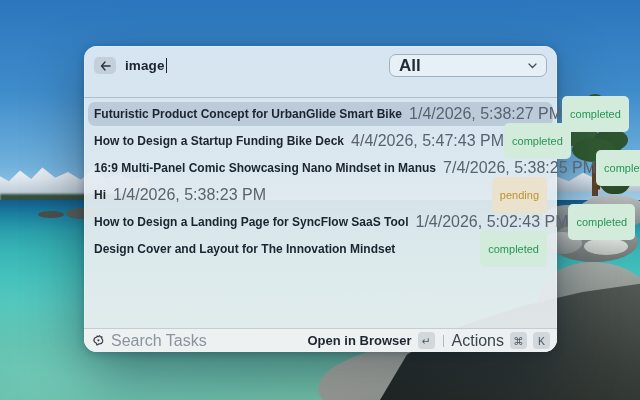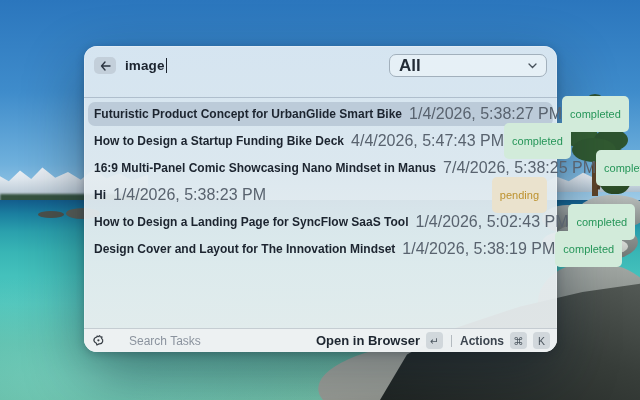--- a/index.html
+++ b/index.html
@@ -68,27 +68,27 @@
   .row-time { font-size:16px; color:#59636f; margin-left:7px; white-space:nowrap; }
   .badge { margin-left:auto; font-size:11px; font-weight:400; padding:12px 8px; border-radius:5px; white-space:nowrap; }
   .badge.completed { background:#d2ebda; color:#259558; }
   .badge.pending { background:#eae2cd; color:#bd922f; }
 
   .spacer { flex:1 1 auto; }
   .footer { flex:0 0 auto; height:24px; margin-bottom:0; border-top:1px solid rgba(95,110,125,.28);
     background:rgba(238,242,243,.85); border-radius:0 0 13px 13px;
     display:flex; align-items:center; padding:0 7px; }
   .app-icon { width:14px; height:14px; display:flex; align-items:center; justify-content:center; }
-  .footer-hint { font-size:12px; color:#8b939e; margin-left:24px; }
+  .footer-hint { font-size:16px; color:#8b939e; margin-left:6px; }
   .footer-right { margin-left:auto; display:flex; align-items:center; }
   .action-label { font-size:13px; font-weight:700; color:#1e2630; }
   .keycap { min-width:17px; height:17px; border-radius:4px; background:rgba(145,158,170,.3); color:#4c565f;
     font-size:10.5px; display:flex; align-items:center; justify-content:center; padding:0 3px; margin-left:6px; }
   .vdiv { width:1px; height:12px; background:rgba(110,120,130,.45); margin:0 8px; }
-  .actions-label { font-size:12px; color:#3c454f;font-weight:bold; }
+  .actions-label { font-size:16px; color:#3c454f; }
 </style>
 </head>
 <body>
 
 <div class="stage">
 
   <div class="scene">
     <div class="sky"></div>
     <div class="mtn mtn-left"></div>
     <div class="mtn mtn-right"></div>
@@ -162,21 +162,20 @@
         <span class="row-time">1/4/2026, 5:38:23 PM</span>
         <span class="badge pending">pending</span>
       </div>
       <div class="row">
         <span class="row-title">How to Design a Landing Page for SyncFlow SaaS Tool</span>
         <span class="row-time">1/4/2026, 5:02:43 PM</span>
         <span class="badge completed">completed</span>
       </div>
       <div class="row">
         <span class="row-title">Design Cover and Layout for The Innovation Mindset</span>
-        <span class="row-time">1/4/2026, 5:38:19 PM</span>
         <span class="badge completed">completed</span>
       </div>
     </div>
 
     <div class="spacer"></div>
 
     <div class="footer">
       <span class="app-icon">
         <svg width="13" height="13" viewBox="0 0 13 13">
             <path d="M3.2 8.6 C2 7.6 1.6 5.8 2.5 4.4 C3 3.6 3.9 3.1 4.8 3.1 L5 2 L6.4 2.6 L7.6 1.6 L8.3 3 L10 2.9 L9.6 4.5 C10.6 5.2 11 6.5 10.6 7.7 C10.1 9.2 8.6 10.1 7 9.9 L4.9 11 L4.4 9.3 Z" fill="none" stroke="#3a4047" stroke-width="1.2" stroke-linejoin="round"></path>

